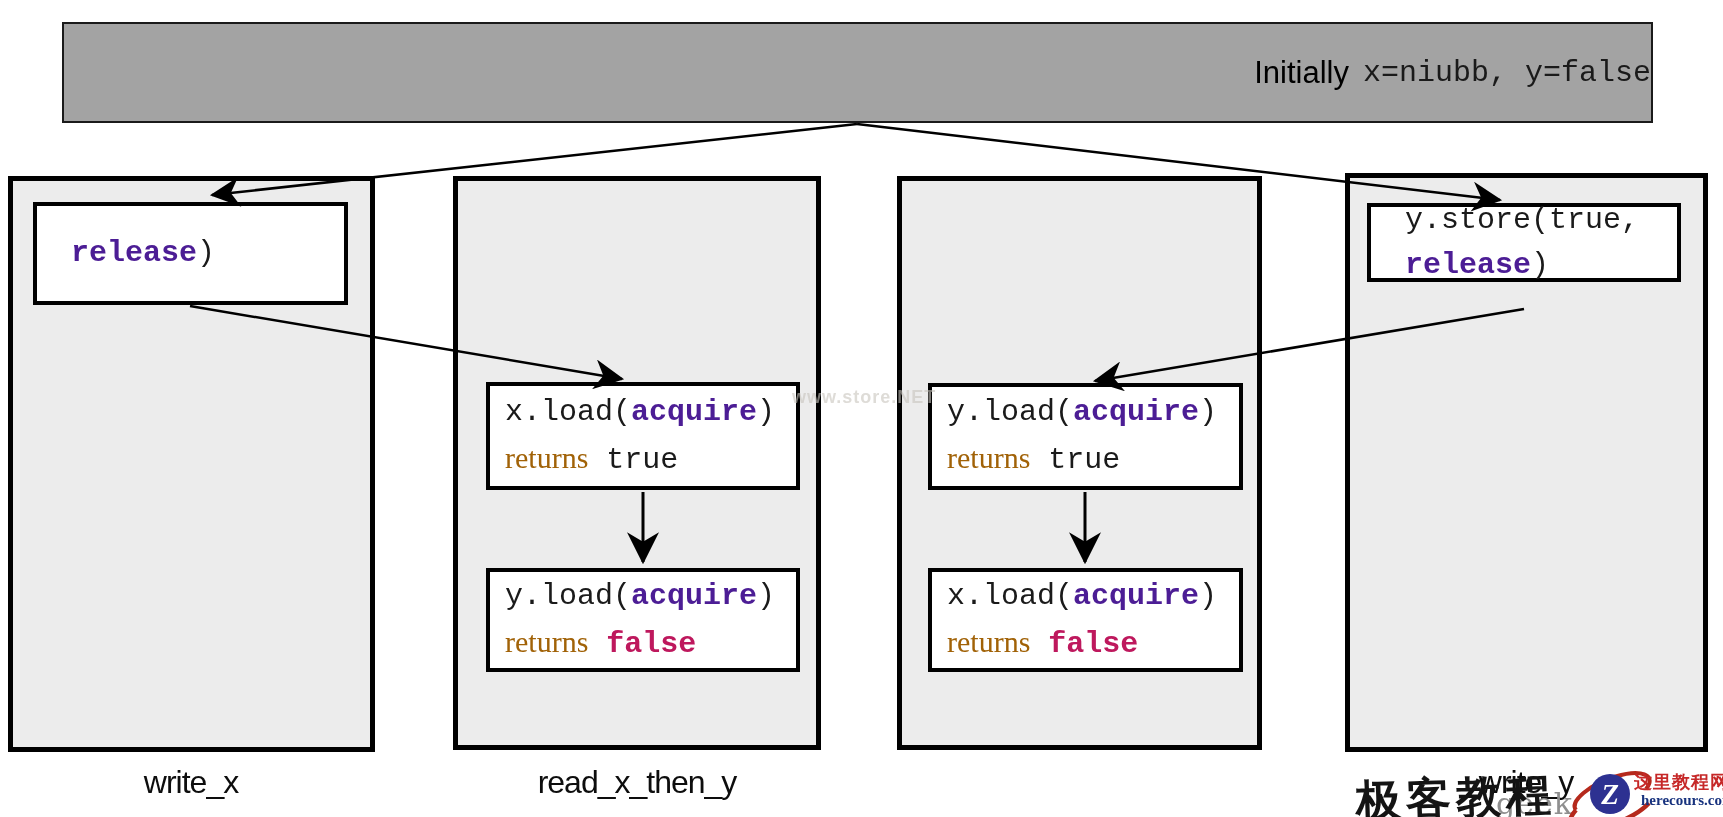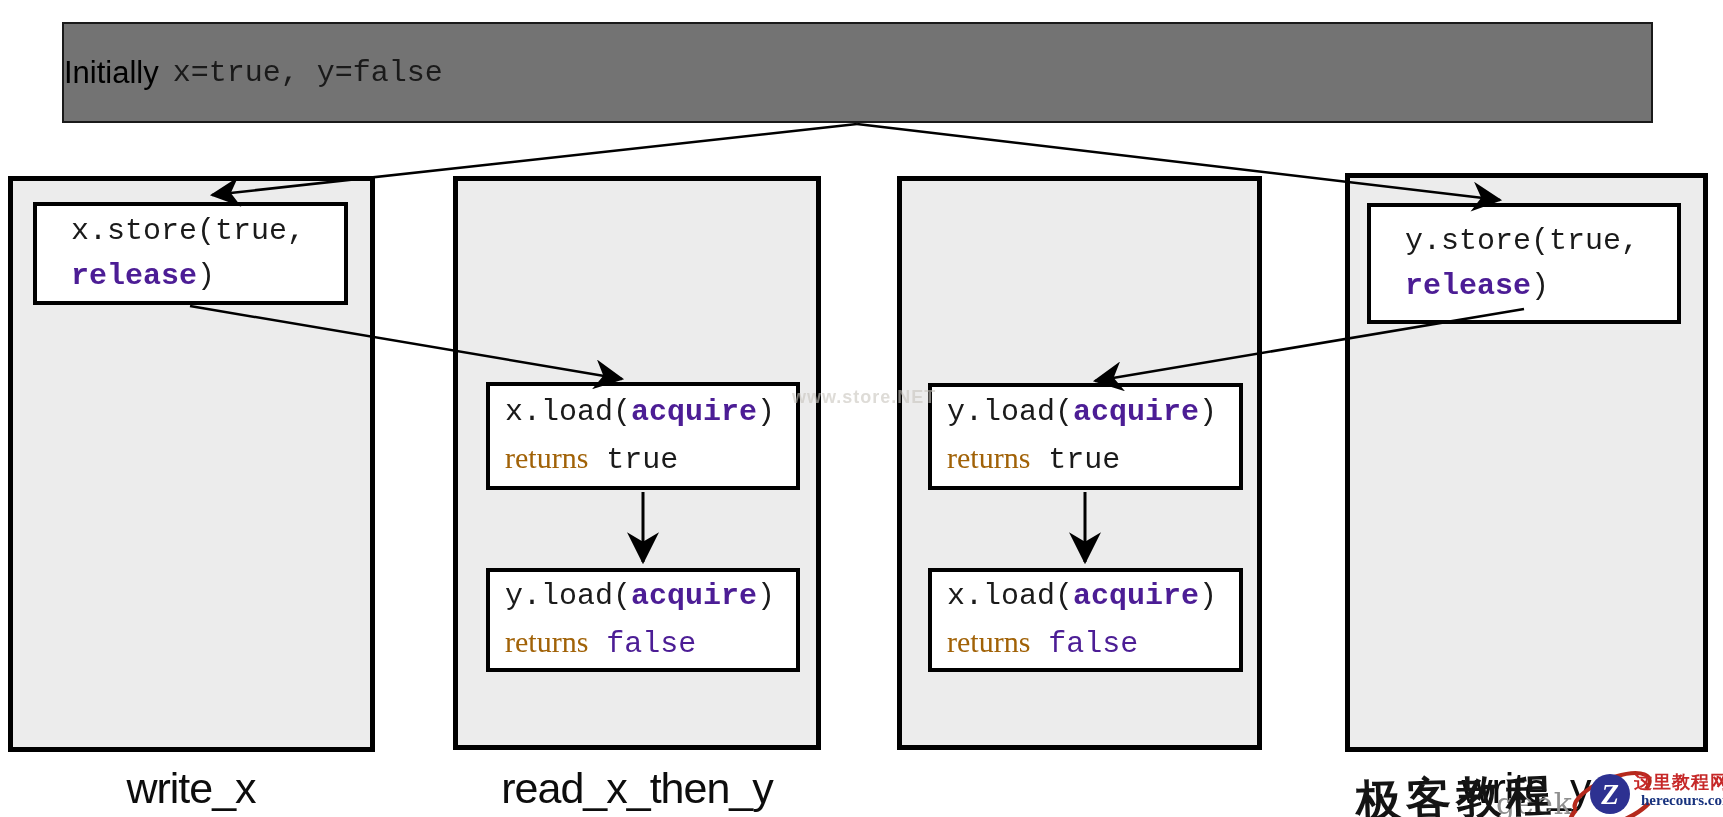--- a/index.html
+++ b/index.html
@@ -1,50 +1,50 @@
 <!DOCTYPE html>
 <html><head>
 <meta charset="utf-8">
 <style>
   html,body{margin:0;padding:0;background:#ffffff;}
   .canvas{position:relative;width:1723px;height:817px;background:#ffffff;
           font-family:"Liberation Sans",sans-serif;overflow:hidden;}
 
   
   .init-box{position:absolute;left:62px;top:22px;width:1591px;height:101px;
-            border:2px solid #1a1a1a;background:#737373;box-sizing:border-box;
-            display:flex;align-items:center;justify-content:flex-start;gap:14px;}
+            border:2px solid #1a1a1a;background:#a3a3a3;box-sizing:border-box;
+            display:flex;align-items:center;justify-content:flex-end;gap:14px;}
   .init-sans{font-family:"Liberation Sans",sans-serif;font-size:31px;color:#000;}
   .init-code{font-family:"Liberation Mono","DejaVu Sans Mono",monospace;
              font-size:30px;color:#1a1a1a;white-space:pre;}
 
   
   .thread{position:absolute;background:#ececec;border:5px solid #000;box-sizing:border-box;}
   #thread-1{left:8px;   top:176px;width:367px;height:576px;}
   #thread-2{left:453px; top:176px;width:368px;height:574px;}
   #thread-3{left:897px; top:176px;width:365px;height:574px;}
   #thread-4{left:1345px;top:173px;width:363px;height:579px;}
 
   
   .node{position:absolute;background:#ffffff;border:4px solid #000;box-sizing:border-box;
         display:flex;flex-direction:column;justify-content:center;z-index:3;}
   .code-line{font-family:"Liberation Mono","DejaVu Sans Mono",monospace;
              font-size:30px;line-height:45px;color:#1a1a1a;white-space:pre;}
   .kw{color:#4c1d95;font-weight:bold;}
   .ret-word{font-family:Liberation Serif, serif;color:#a16207;}
-  .ret-red{color:#4c1d95;font-weight:normal;}
+  .ret-red{color:#be185d;font-weight:bold;}
   #node-store-x{left:33px;  top:202px;width:315px;height:103px;padding-left:34px;}
-  #node-store-y{left:1367px;top:203px;width:314px;height:121px;padding-left:34px;}
+  #node-store-y{left:1367px;top:203px;width:314px;height:79px;padding-left:34px;}
   #node-load-x  {left:486px;top:382px;width:314px;height:108px;padding-left:15px;}
   #node-load-y2 {left:486px;top:568px;width:314px;height:104px;padding-left:15px;}
   #node-load-y  {left:928px;top:383px;width:315px;height:107px;padding-left:15px;}
   #node-load-x2 {left:928px;top:568px;width:315px;height:104px;padding-left:15px;}
 
   
-  .thread-label{position:absolute;top:764px;height:42px;font-size:43px;color:#0d0d0d;
+  .thread-label{position:absolute;top:764px;height:42px;font-size:32px;color:#0d0d0d;
                 text-align:center;letter-spacing:-1px;z-index:2;
                 font-family:"Liberation Sans",sans-serif;}
   #label-1{left:41px;  width:300px;}
   #label-2{left:487px; width:300px;}
   #label-3{left:929px; width:300px;}
   #label-4{left:1376px;width:300px;text-align:center;}
 
   
   svg.overlay{position:absolute;left:0;top:0;z-index:4;pointer-events:none;}
 
@@ -67,30 +67,29 @@
                color:#17327e;z-index:7;font-family:"Liberation Serif",serif;white-space:nowrap;}
   .wm-logo{position:absolute;left:1562px;top:763px;z-index:7;}
 </style>
 </head>
 <body>
 
 <div class="canvas">
 
   <div class="init-box">
     <span class="init-sans">Initially</span>
-    <span class="init-code">x=true, y=false</span>
+    <span class="init-code">x=niubb, y=false</span>
   </div>
 
   <div class="thread" id="thread-1"></div>
   <div class="thread" id="thread-2"></div>
   <div class="thread" id="thread-3"></div>
   <div class="thread" id="thread-4"></div>
 
   <div class="node" id="node-store-x">
-    <div class="code-line"><span>x.store(true,</span></div>
     <div class="code-line"><span class="kw">release</span><span>)</span></div>
   </div>
 
   <div class="node" id="node-store-y">
     <div class="code-line"><span>y.store(true,</span></div>
     <div class="code-line"><span class="kw">release</span><span>)</span></div>
   </div>
 
   <div class="node" id="node-load-x">
     <div class="code-line"><span>x.load(</span><span class="kw">acquire</span><span>)</span></div>

